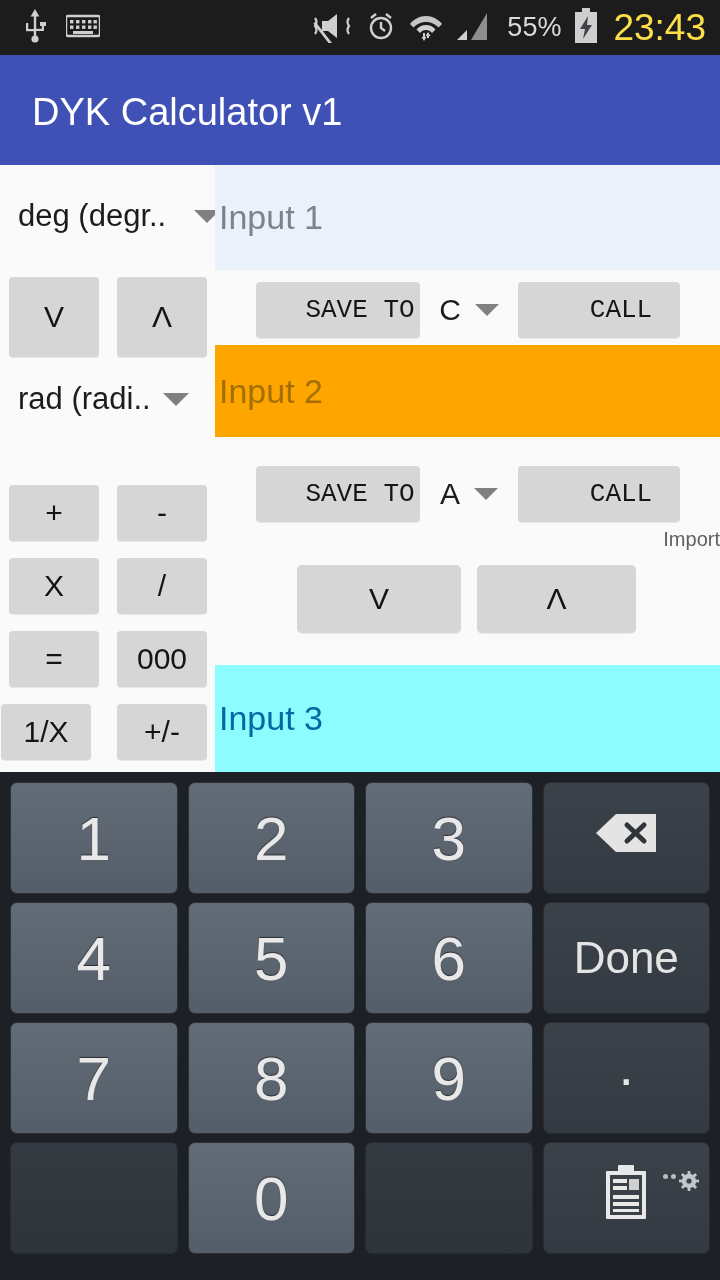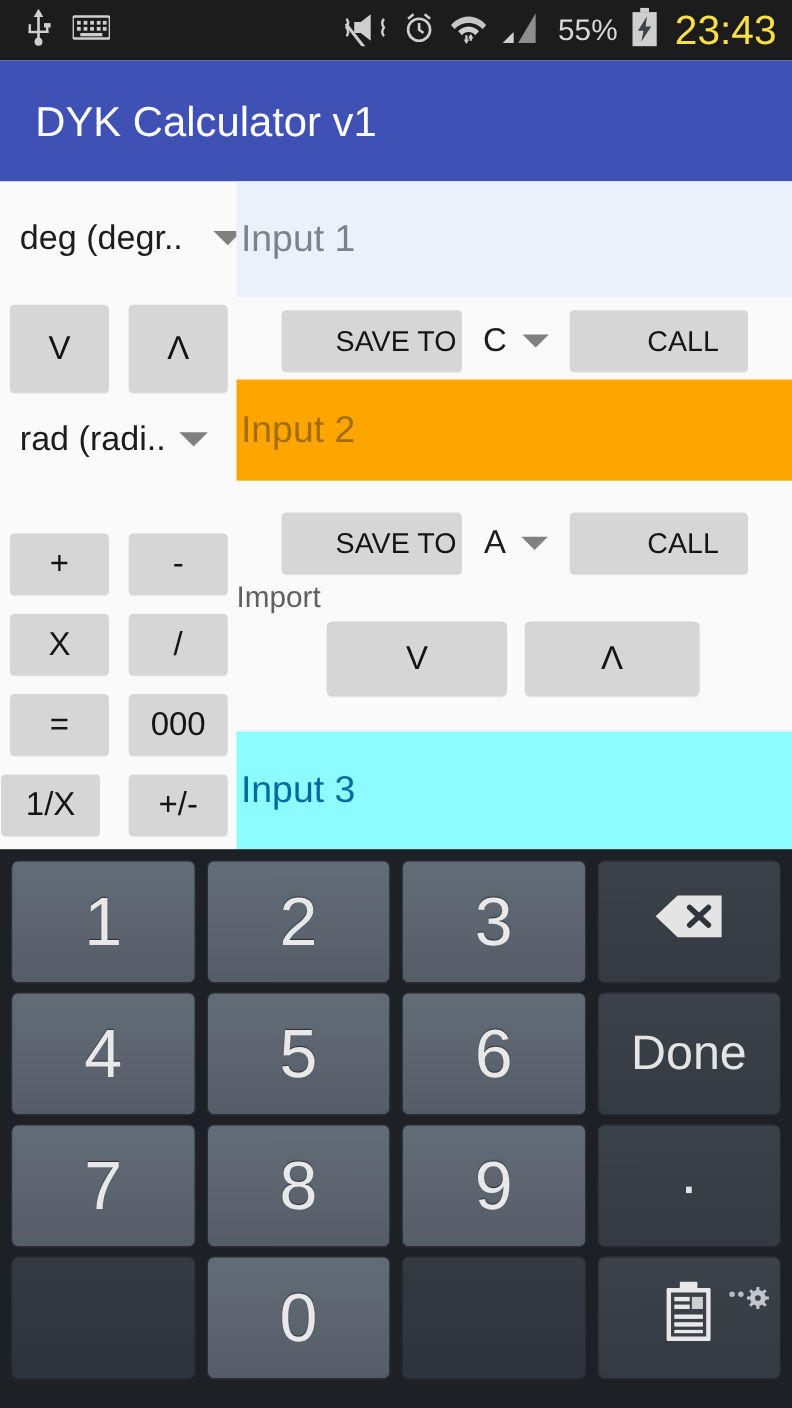--- a/index.html
+++ b/index.html
@@ -68,41 +68,41 @@
   }
   #in1 { top: 0; height: 105px; background: #eaf1fb; color: #7b848e; }
   #in2 { top: 180px; height: 92px; background: #ffa500; color: #a36f00; }
   #in3 { top: 500px; height: 107px; background: #8cfcff; color: #0369a1; }
 
   .saverow { position: absolute; left: 0; width: 505px; height: 66px; display: flex; align-items: center; }
   #row1 { top: 112px; }
   #row2 { top: 296px; }
   .saverow .sbtn {
     background: #d6d6d6; border: none; border-radius: 4px;
-    font-family: Liberation Sans, sans-serif;
+    font-family: Liberation Mono, monospace;
     font-size: 26px; color: #151515; height: 56px;
     display: flex; align-items: center; justify-content: center;
     box-shadow: 0 1px 0 rgba(0,0,0,0.07);
     padding-left: 44px;
   }
   .saverow .save-to { width: 164px; margin-left: 41px; }
   .saverow .call { width: 162px; }
   .saverow .mini-spinner {
     display: flex; align-items: center; justify-content: center;
     width: 98px; font-size: 30px; color: #1c1c1c;
   }
   .saverow .mini-spinner .caret {
     width: 0; height: 0; margin-left: 14px;
     border-left: 12px solid transparent; border-right: 12px solid transparent;
     border-top: 12px solid #808080;
   }
 
   #import-label {
-    position: absolute; left: 0; top: 363px; width: 505px; text-align: left;
-    font-size: 27px; color: #606060;
+    position: absolute; left: 0; top: 363px; width: 505px; text-align: right;
+    font-size: 20px; color: #606060;
   }
   .impbtn {
     position: absolute; top: 400px; height: 68px;
     background: #d6d6d6; border: none; border-radius: 5px;
     font-family: "Liberation Sans", sans-serif;
     font-size: 30px; color: #141414;
     display: flex; align-items: center; justify-content: center;
     box-shadow: 0 1px 0 rgba(0,0,0,0.07);
   }
   #imp-down { left: 82px; width: 164px; }

